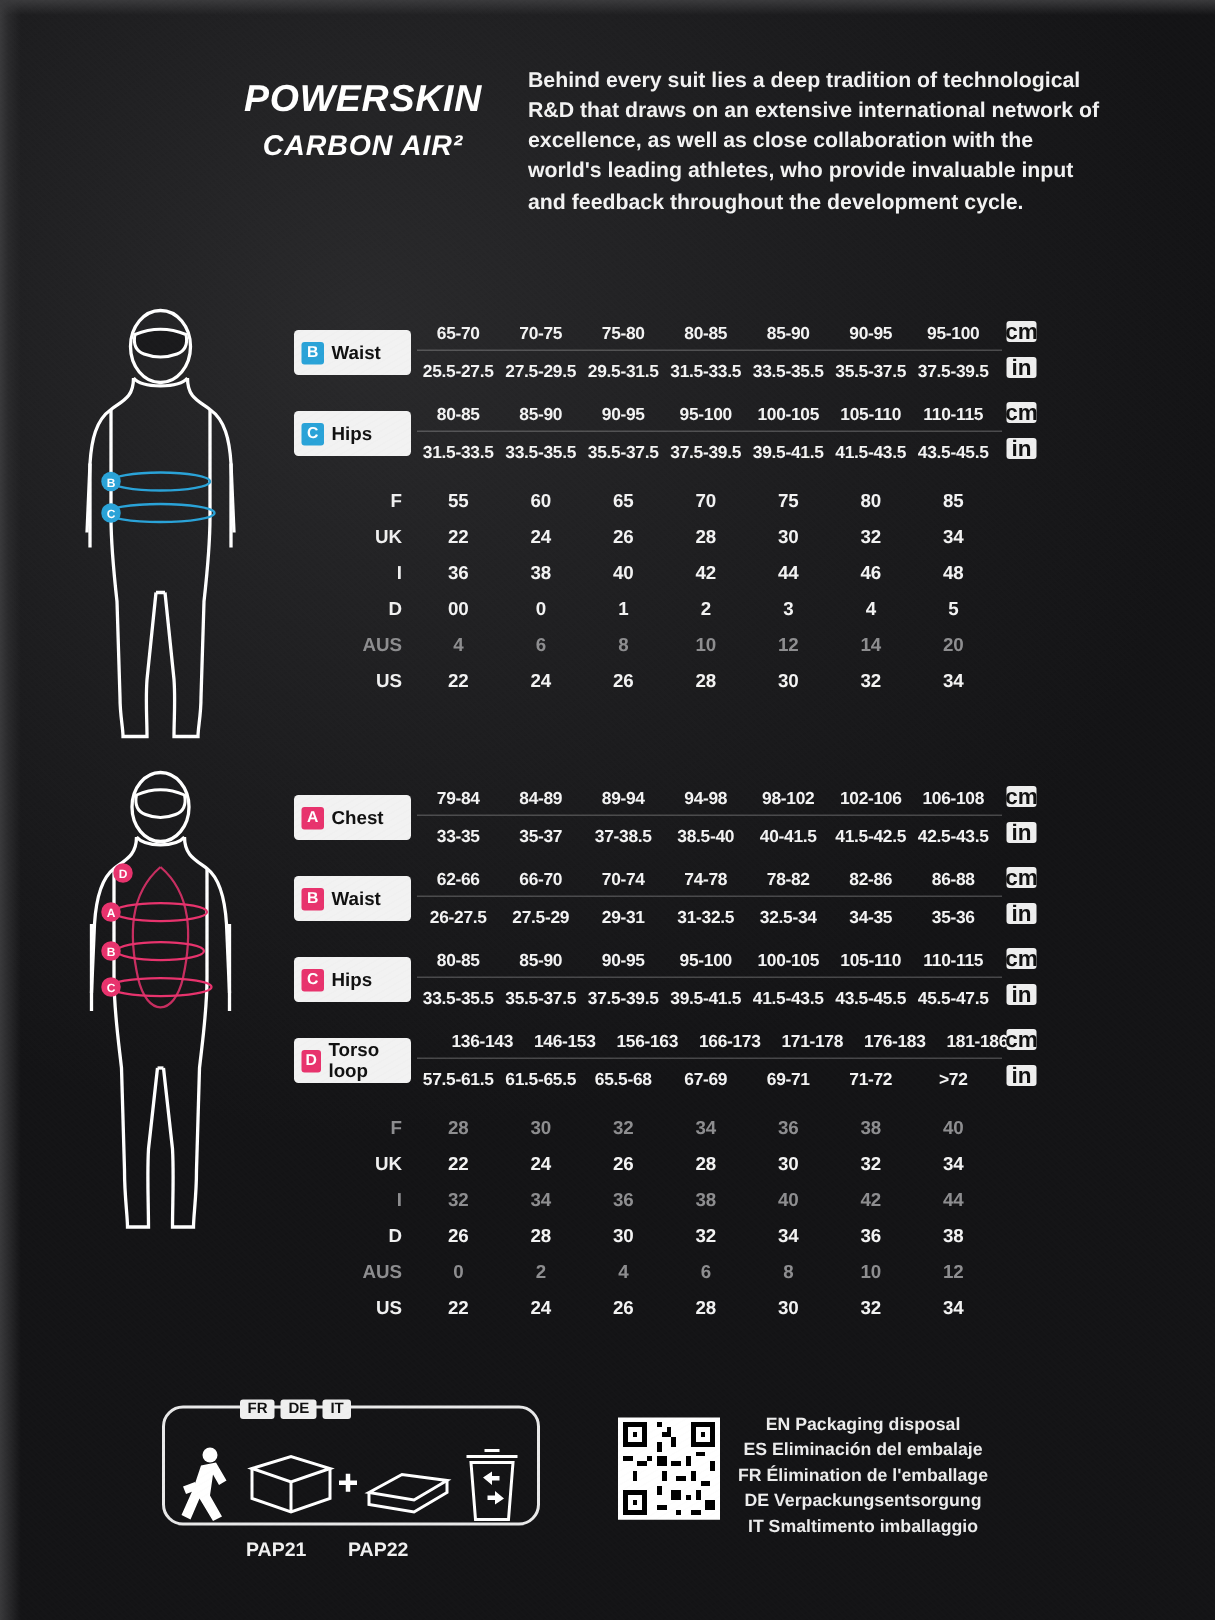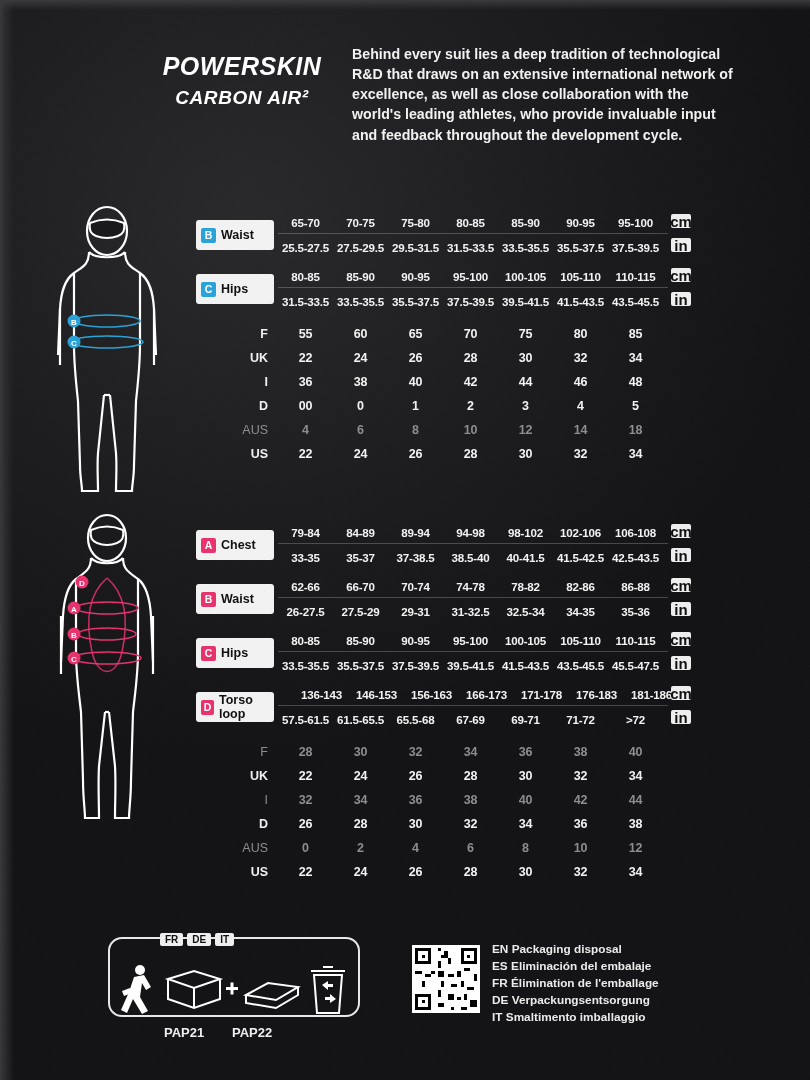--- a/index.html
+++ b/index.html
@@ -106,40 +106,40 @@
 
   
   .size-table { margin-top: 6px; }
   .size-row { position: relative; height: 24px; }
   .size-name {
     position: absolute; left: 0; width: 78px; text-align: right;
     font-size: 12.5px; font-weight: 700; color: #f0f0f0; padding-right: 6px; line-height: 24px;
   }
   .size-cells { position: absolute; left: 82px; display: flex; }
   .size-cells .cell { line-height: 24px; font-size: 12.5px; font-weight: 700; }
-  .dim { color: #8e8e90 !important; font-weight: normal; }
+  .dim { color: #8e8e90 !important; font-weight: bold; }
 
   
   .footer { position: absolute; left: 0; top: 925px; width: 664px; height: 135px; }
   .recycle-box {
     position: absolute; left: 108px; top: 12px; width: 252px; height: 80px;
     border: 2px solid #e8e8e8; border-radius: 14px;
   }
   .lang-tabs { position: absolute; left: 160px; top: 8px; display: flex; gap: 4px; }
   .lang-tab {
     background: #efefef; color: #111; font-size: 10px; font-weight: 700;
     padding: 1px 5px; border-radius: 2px;
   }
   .pap { position: absolute; top: 100px; font-size: 13px; font-weight: 700; color: #f0f0f0; }
   .pap21 { left: 164px; }
   .pap22 { left: 232px; }
   .qr { position: absolute; left: 412px; top: 20px; width: 68px; height: 68px; background: #fff; }
   .disposal {
     position: absolute; left: 492px; top: 16px; font-size: 11.8px; line-height: 1.45;
-    color: #ececec; font-weight: 600;
+    color: #ececec; font-weight: 600; text-align: center;
   }
 </style>
 </head>
 <body>
 
 <div class="page">
   <div class="edge-left"></div>
   <div class="edge-top"></div>
 
   <div class="header">
@@ -314,21 +314,21 @@
         </div>
         <div class="size-row">
           <div class="size-name dim">AUS</div>
           <div class="size-cells">
             <div class="cell dim">4</div>
             <div class="cell dim">6</div>
             <div class="cell dim">8</div>
             <div class="cell dim">10</div>
             <div class="cell dim">12</div>
             <div class="cell dim">14</div>
-            <div class="cell dim">18</div>
+            <div class="cell dim">20</div>
           </div>
         </div>
         <div class="size-row">
           <div class="size-name">US</div>
           <div class="size-cells">
             <div class="cell">22</div>
             <div class="cell">24</div>
             <div class="cell">26</div>
             <div class="cell">28</div>
             <div class="cell">30</div>

